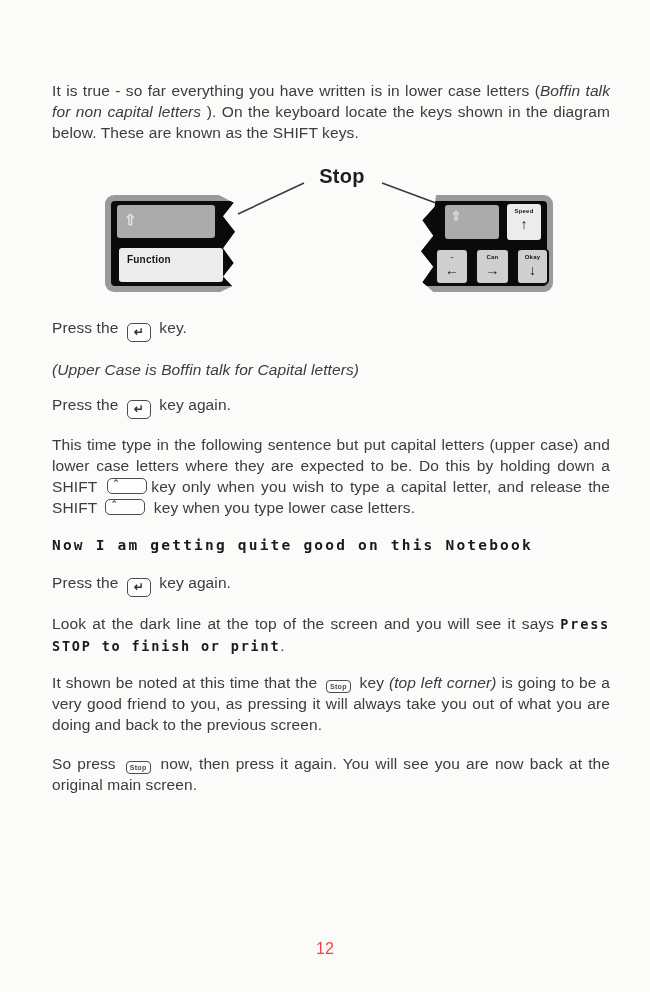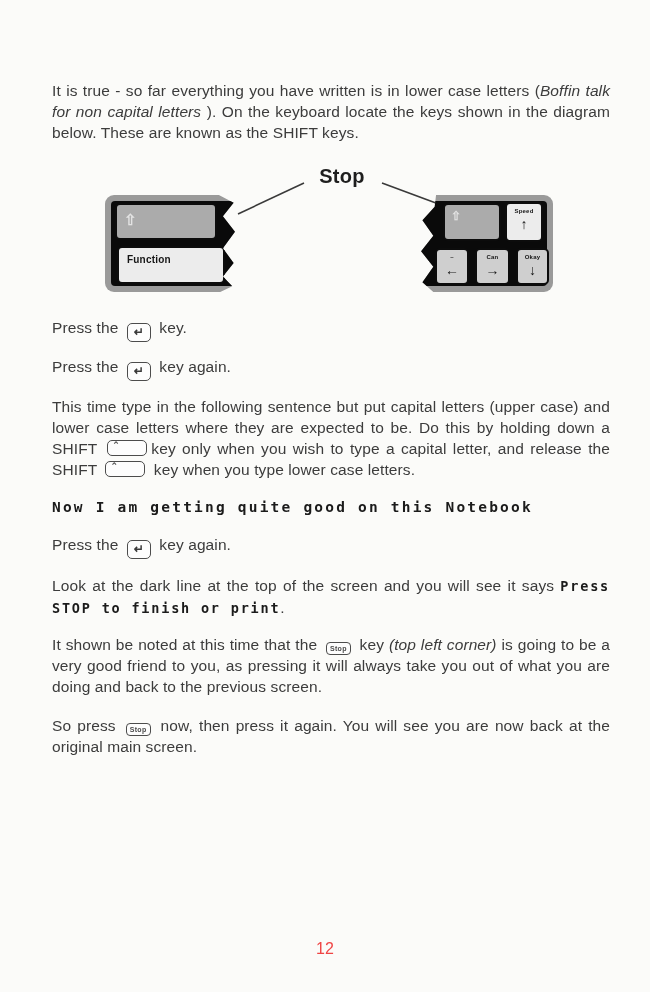--- a/index.html
+++ b/index.html
@@ -142,20 +142,21 @@
       </div>
     </div>
   </div>
 
   <p class="mt-press1">
     <span>Press the </span><span class="ikey ikey-enter">↵</span><span> key.</span>
   </p>
 
 
 
+  <p class="it mt-boffin">(Upper Case is Boffin talk for Capital letters)</p>
 
   <p class="mt-press2">
     <span>Press the </span><span class="ikey ikey-enter">↵</span><span> key again.</span>
   </p>
 
   <p class="justify mt-thistime">
     <span>This time type in the following sentence but put capital letters (upper case) and lower case letters where they are expected to be. Do this by holding down a SHIFT </span><span class="ikey ikey-shift"><span class="caret">⌃</span></span><span class="u">key only</span><span> when you wish to type a capital letter, and release the SHIFT </span><span class="ikey ikey-shift"><span class="caret">⌃</span></span><span> key when you type lower case letters.</span>
   </p>
 
   <p class="mono mt-good">Now I am getting quite good on this Notebook</p>

